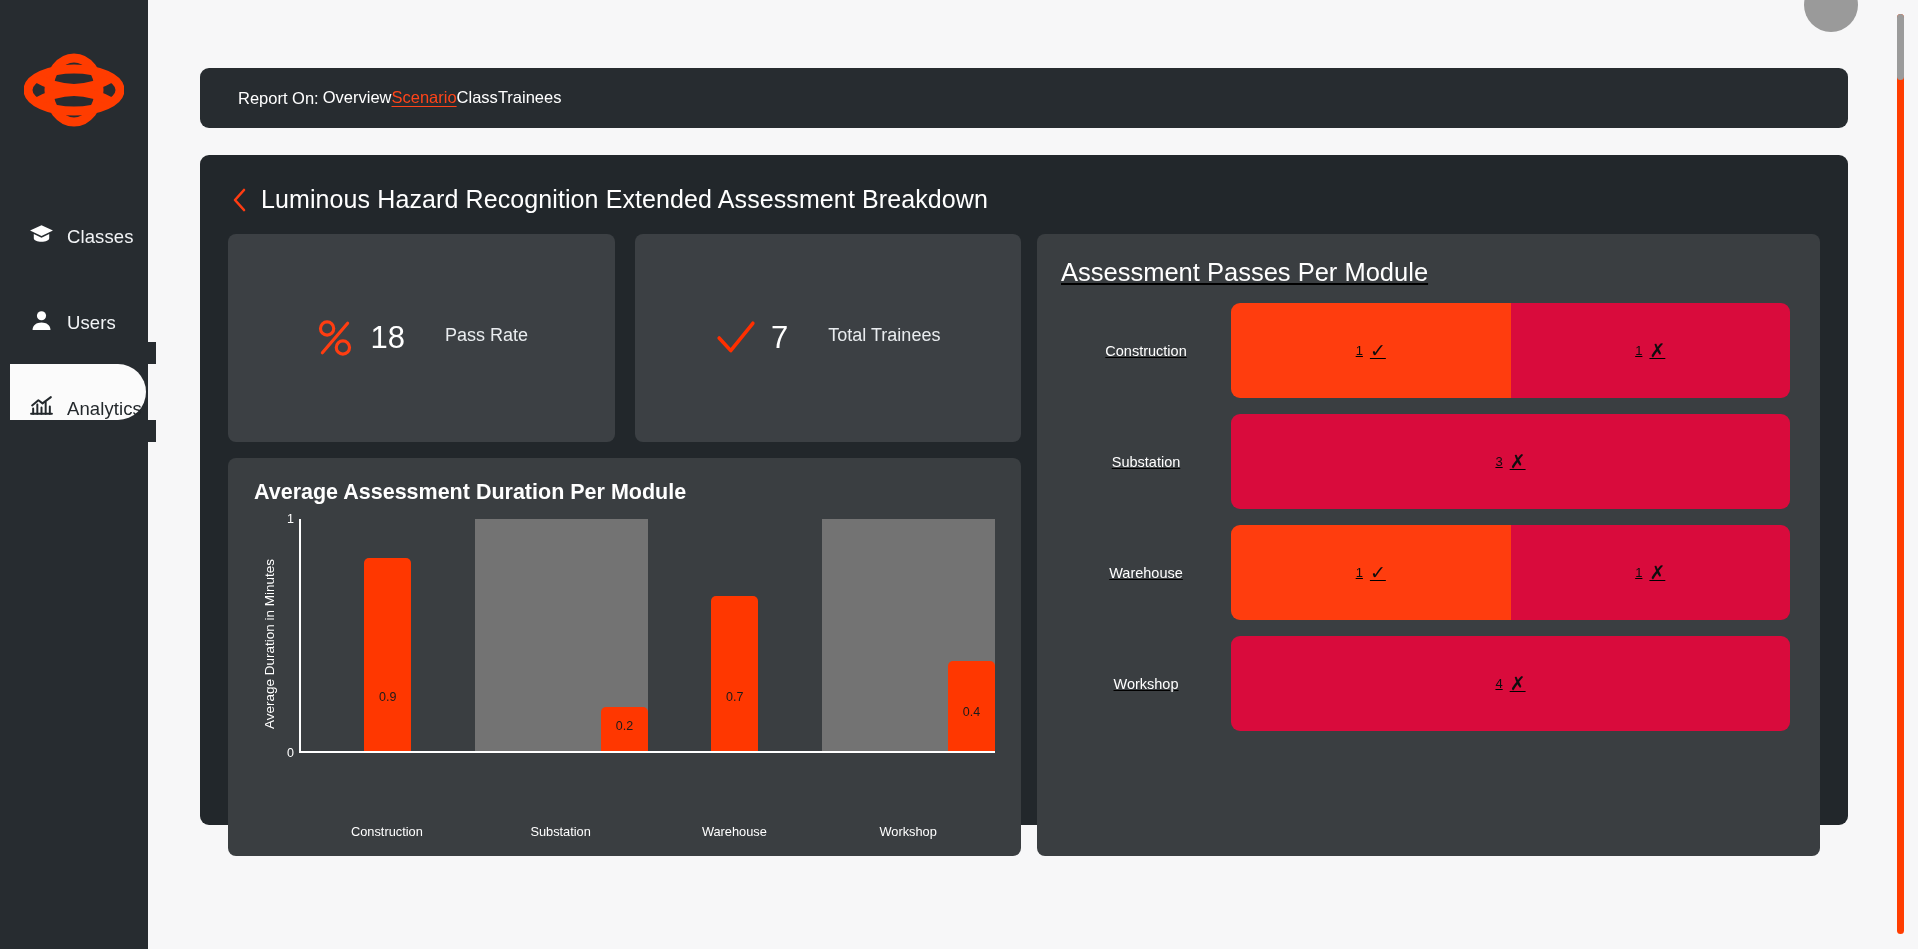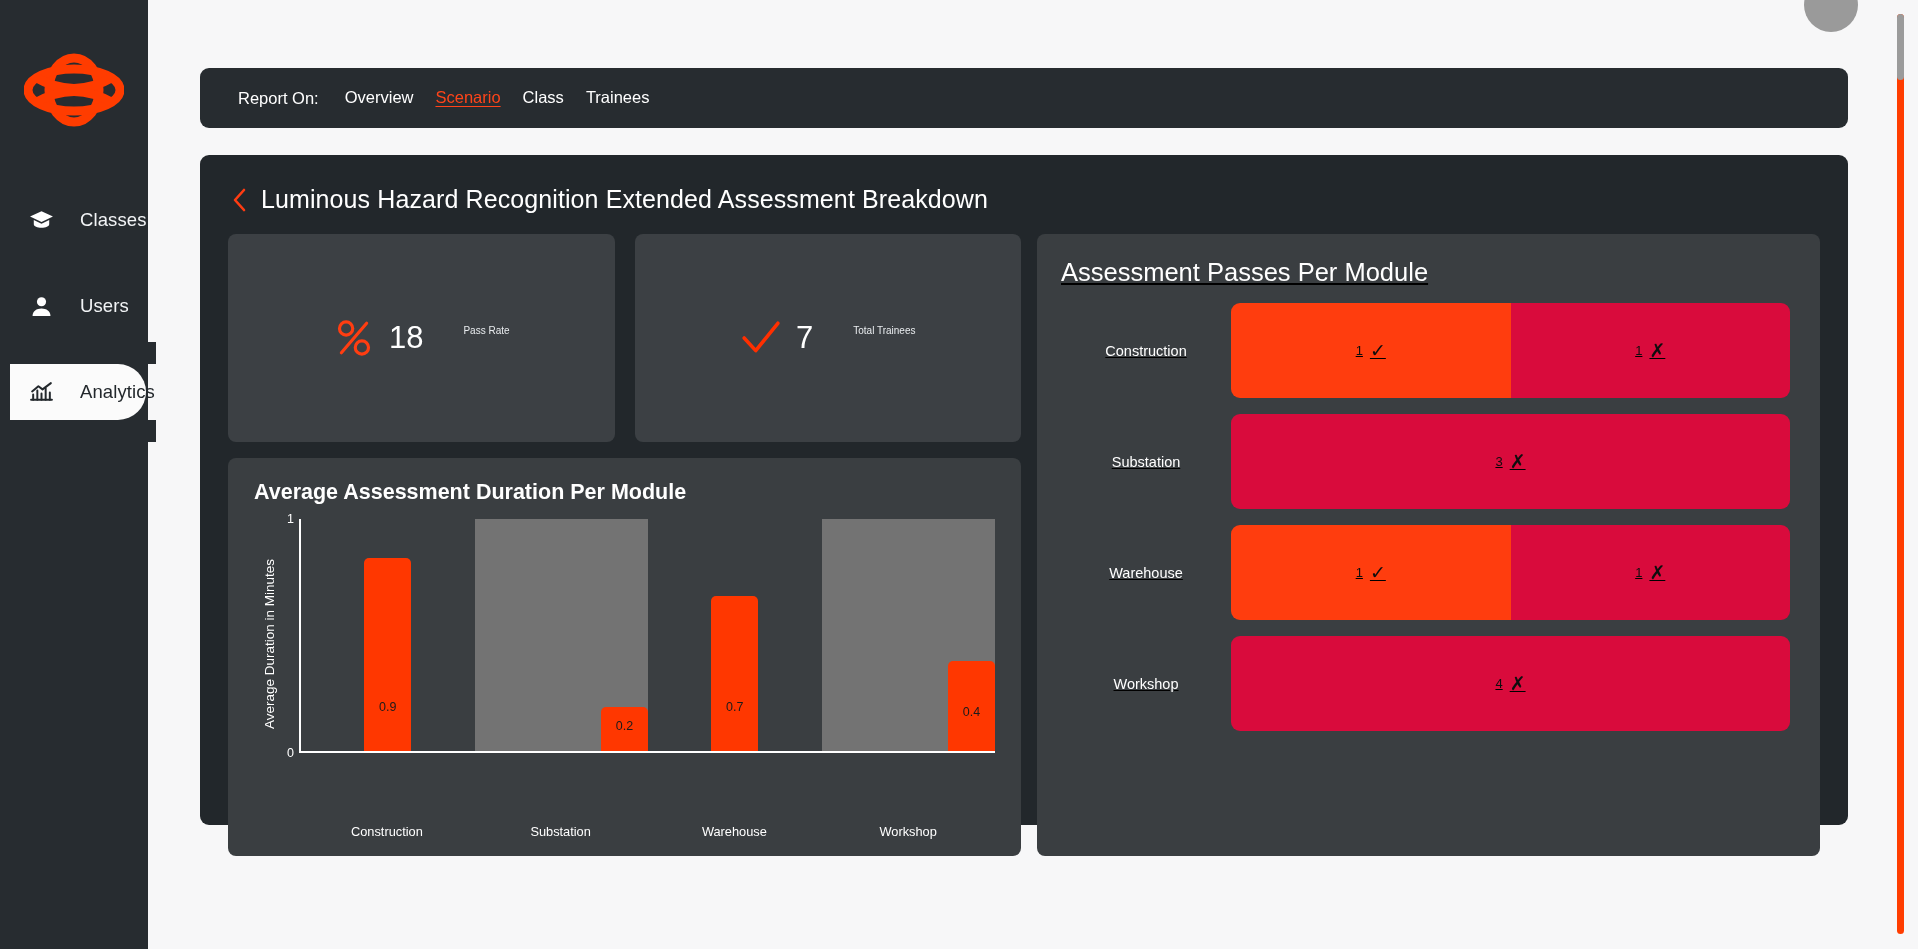--- a/index.html
+++ b/index.html
@@ -37,22 +37,22 @@
     justify-content: center;
     padding-top: 10px;
   }
   .logo-mark { width: 100px; height: 76px; display: block; }
 
   .nav { margin-top: 22px; display: flex; flex-direction: column; gap: 30px; }
 
   .nav-item {
     height: 56px;
     display: flex;
-    align-items: center;
-    gap: 25px;
+    align-items: flex-end;
+    gap: 12px;
     padding-left: 28px;
     color: #f2f4f6;
     font-size: 18.5px;
     letter-spacing: .1px;
     cursor: pointer;
     position: relative;
   }
   .nav-item .nav-ico {
     width: 27px; height: 27px;
     display: flex; align-items: center; justify-content: center;
@@ -124,21 +124,20 @@
 
   
   .reportbar {
     width: 1648px;
     height: 60px;
     background: #272c30;
     border-radius: 9px;
     display: flex;
     align-items: center;
     padding-left: 38px;
-    gap: 22px;
     margin-bottom: 27px;
   }
   .reportbar .label {
     color: #ffffff;
     font-size: 16.5px;
     margin-right: 4px;
   }
   .reportbar .rtab {
     color: #ffffff;
     font-size: 16.5px;
@@ -205,21 +204,21 @@
   }
   .stat-texts { display: flex; flex-direction: row; }
   .stat-value {
     color: #ffffff;
     font-size: 31px;
     line-height: 1.02;
     font-weight: 400;
   }
   .stat-label {
     color: #e9ecef;
-    font-size: 10px;
+    font-size: 18px;
     margin-top: 3px;
     margin-left: 40px;
   }
 
   
   .chart-card {
     height: 398px;
     background: #3a3e41;
     border-radius: 8px;
     padding: 22px 26px 10px 26px;
@@ -286,21 +285,21 @@
     width: 47px;
     background: #ff3700;
     border-top-left-radius: 5px;
     border-top-right-radius: 5px;
     display: flex;
     justify-content: center;
     position: relative;
   }
   .bar .bar-val {
     position: absolute;
-    bottom: 37px;
+    bottom: 47px;
     color: #1b1b1b;
     font-size: 12.5px;
   }
   .x-labels {
     display: flex;
     margin-left: 46px;
     margin-top: 9px;
   }
   .x-labels .xl {
     flex: 1;

